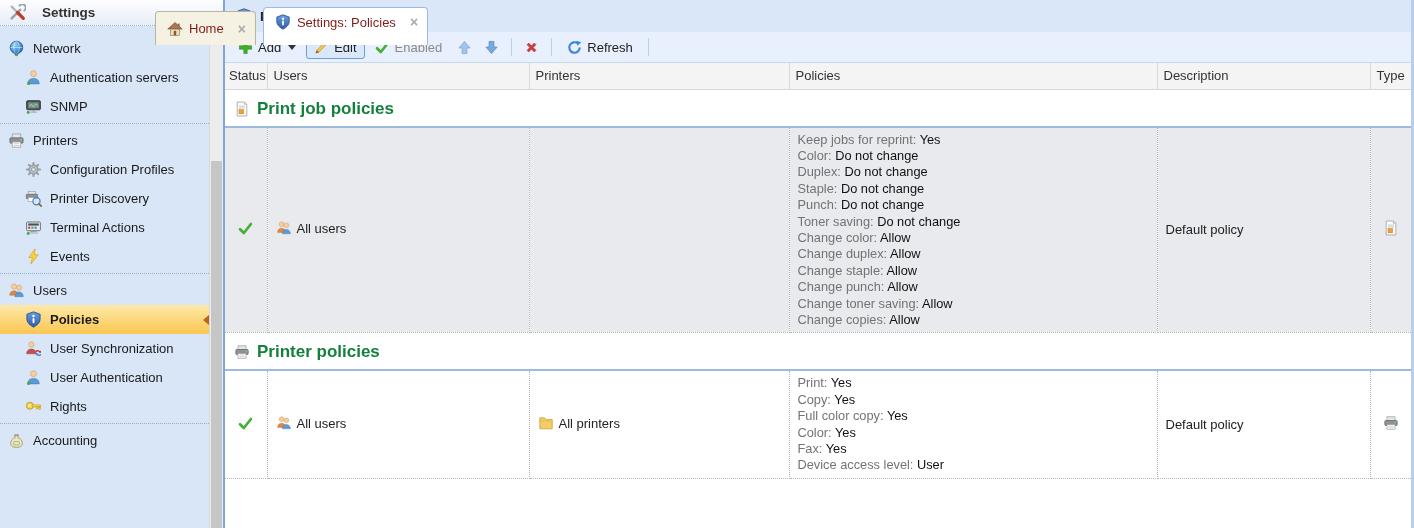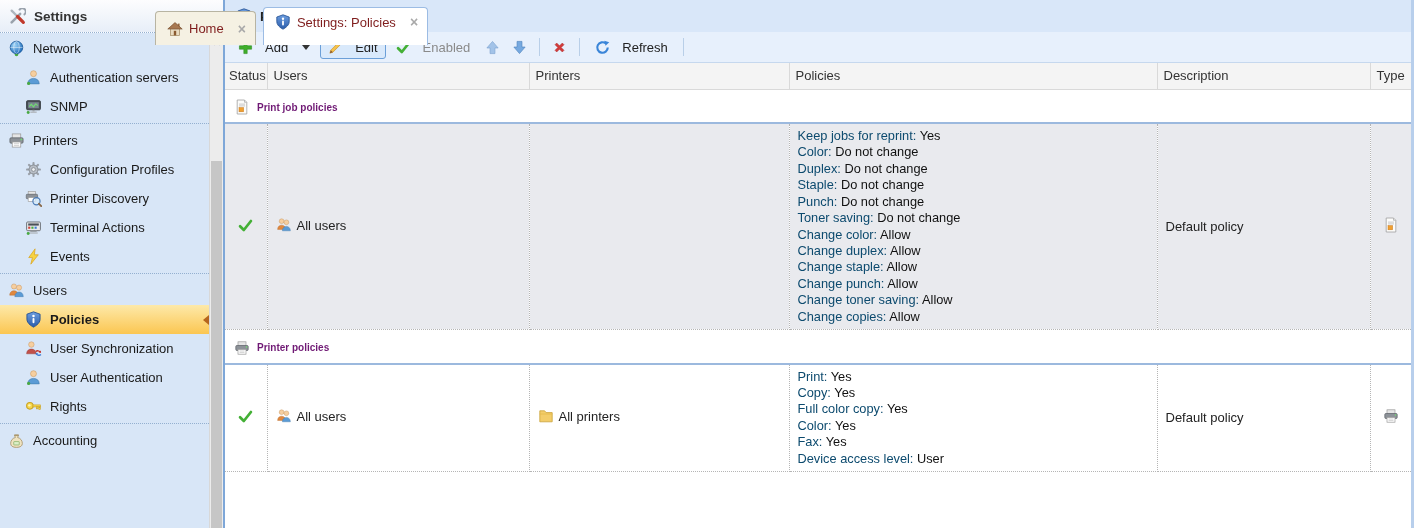--- a/index.html
+++ b/index.html
@@ -20,67 +20,67 @@
   .tab.active{height:38px;background:#fff;border-color:#9cbce4;z-index:3;padding-bottom:9px}
   .tab-ic{width:16px;height:16px}
   .tab-label{color:#7f1d1d}
   .tab-close{color:#a9a9a9;font-size:14px;font-weight:bold;margin-left:8px;line-height:1;cursor:pointer}
 
   
   .body{flex:1;display:flex;overflow:hidden}
 
   
   .sidebar{width:225px;flex:none;background:#d8e6f7;border-right:2px solid #7ea7d8;position:relative;overflow:hidden}
-  .sb-head{height:33px;display:flex;align-items:center;gap:8px;padding:0 9px;background:linear-gradient(#fdfdfe,#e7eef8);border-bottom:1px dotted #94b0d0;font-weight:bold;font-size:13.5px;color:#333}
+  .sb-head{height:26px;display:flex;align-items:center;gap:16px;padding:0 9px;background:linear-gradient(#fdfdfe,#e7eef8);border-bottom:1px dotted #94b0d0;font-weight:bold;font-size:13.5px;color:#333}
   .sb-head .ic{width:17px;height:17px}
   .sb-nav{position:absolute;top:34px;left:0;right:14px;bottom:0;overflow:hidden}
   .sb-item{height:29px;display:flex;align-items:center;gap:8px;padding-left:8px;color:#1a1a1a;position:relative;cursor:pointer;white-space:nowrap}
   .sb-item.lvl1{padding-left:25px}
   .sb-item .ic{width:17px;height:17px;flex:none}
   .sb-item.selected{background:linear-gradient(#fde9a9,#fbc651);font-weight:bold}
   .sel-arrow{position:absolute;right:0;top:50%;transform:translateY(-50%);width:0;height:0;border-top:5px solid transparent;border-bottom:5px solid transparent;border-right:6px solid #b5651d}
   .sb-divider{border-top:1px dotted #94b0d0;margin:2px 0}
   .sb-scroll{position:absolute;top:34px;right:0;bottom:0;width:14px;background:#ececec;border-left:1px solid #d8d8d8}
   .sb-scroll-up{height:17px;display:flex;align-items:center;justify-content:center;cursor:pointer}
   .sb-scroll-up svg{width:10px;height:10px}
   .sb-thumb{position:absolute;top:127px;bottom:0;left:1px;right:1px;background:#c6c6c6;cursor:pointer}
 
   
   .main{flex:1;display:flex;flex-direction:column;background:#fff;overflow:hidden;border-right:3px solid #b8cfec}
   .panel-title{height:32px;flex:none;background:#d9e7f9;display:flex;align-items:center;gap:8px;padding:0 11px;font-weight:bold;font-size:13.5px;color:#222}
   .panel-title .ic{width:16px;height:16px}
   .toolbar{height:31px;flex:none;background:#e7f0fc;display:flex;align-items:center;padding:0 5px;gap:2px;border-bottom:1px solid #c6d8ee}
-  .tbtn{display:flex;align-items:center;gap:12px;padding:3px 7px;border:1px solid transparent;border-radius:3px;cursor:pointer;color:#222;white-space:nowrap}
+  .tbtn{display:flex;align-items:center;gap:5px;padding:3px 7px;border:1px solid transparent;border-radius:3px;cursor:pointer;color:#222;white-space:nowrap}
   .tbtn .ic{width:15px;height:15px}
   .tbtn.focused{background:#d9e9fb;border-color:#6b9fd8}
   .tbtn.disabled-label .tlabel{color:#8a8a8a}
   .tbtn.icon-only{padding:3px 4px}
   .tsep{width:1px;height:18px;background:#b9cfe8;margin:0 5px;flex:none}
   .caret{width:0;height:0;border-left:4px solid transparent;border-right:4px solid transparent;border-top:5px solid #333;margin-left:2px}
 
   
   .tablewrap{flex:1;overflow:hidden}
   .policy-table{width:100%;border-collapse:collapse;table-layout:fixed}
   .policy-table thead th{background:#f4f4f4;border:1px solid #d9d9d9;border-top:none;height:26px;font-weight:normal;text-align:left;padding:0 6px;color:#333;overflow:hidden;white-space:nowrap}
   .policy-table thead th:first-child{border-left:none;padding:0 4px}
   .policy-table thead th:last-child{border-right:none}
   tr.group td{border-bottom:2px solid #9cb9de;padding:9px 6px 7px;background:#fff}
   .g-ic{width:16px;height:16px;vertical-align:middle;margin-left:3px}
-  .group-label{color:#701a75;font-weight:bold;font-size:10px;margin-left:7px;vertical-align:middle}
+  .group-label{color:#15803d;font-weight:bold;font-size:17px;margin-left:7px;vertical-align:middle}
   tr.row td{border-right:1px dotted #b5b5b5;border-bottom:1px dotted #b5b5b5;vertical-align:middle;padding:4px 8px;overflow:hidden}
   tr.row td:last-child{border-right:none}
   tr.row.selected td{background:#e9eaee}
   td.c-status{text-align:center;padding:4px 2px}
   .st-ic{width:15px;height:15px}
   .ty-ic{width:16px;height:16px}
   .cell-flex{display:inline-flex;align-items:center;gap:5px}
   .cell-flex .ic{width:16px;height:16px;flex:none}
   .c-policies{padding:5px 8px}
   .pline{line-height:16.4px;font-size:12.8px;white-space:nowrap}
-  .plabel{color:#0c4a6e}
+  .plabel{color:#737373}
   .pvalue{color:#111}
   td.c-type{text-align:center}
   .ic{display:inline-block}
 </style>
 </head>
 <body>
 
 <svg width="0" height="0" style="position:absolute" aria-hidden="true">
   <defs>
     <linearGradient id="g-shield" x1="0" y1="0" x2="0" y2="1">

